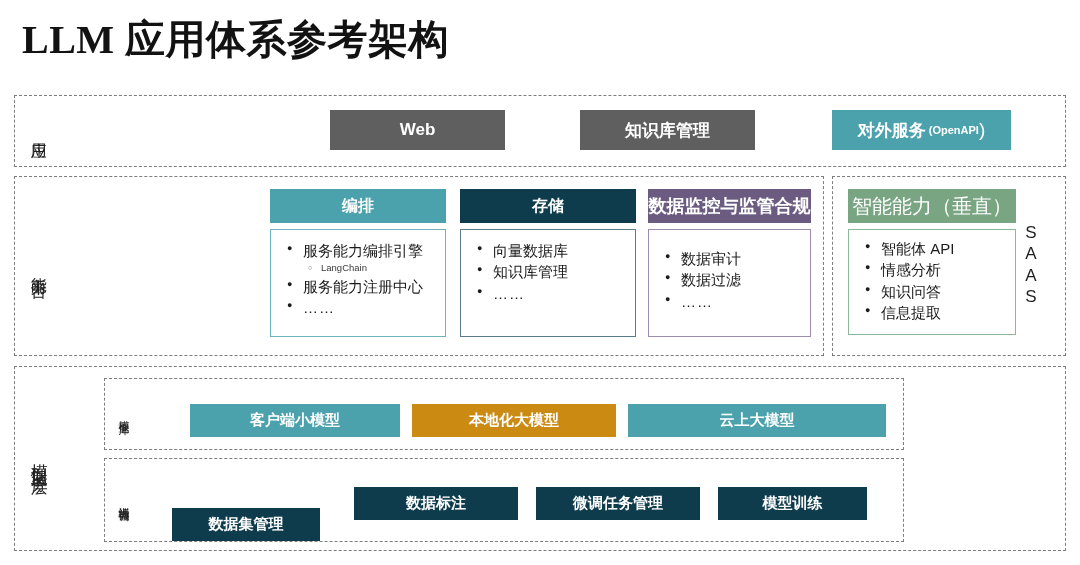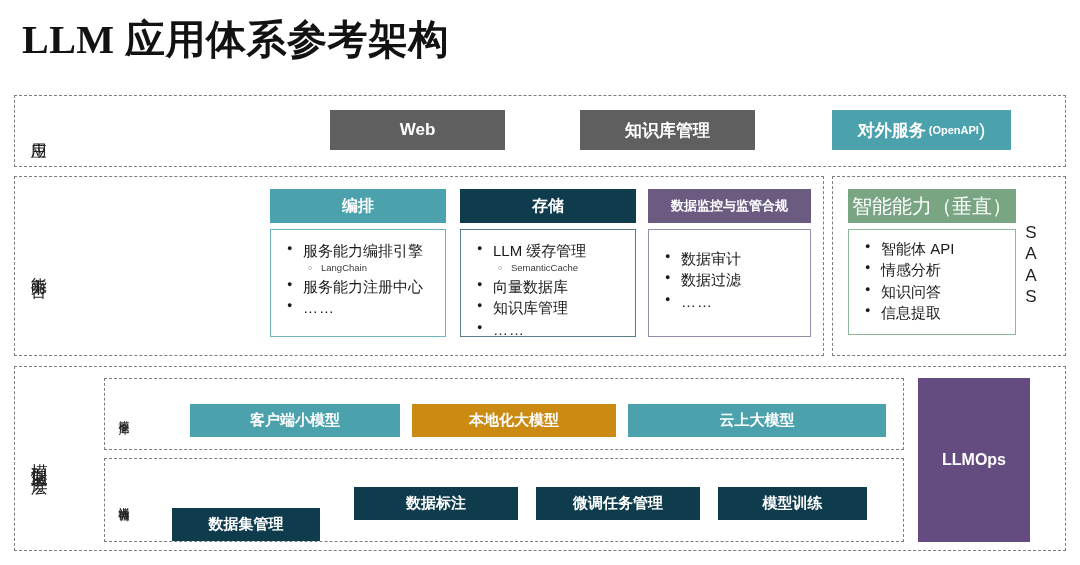--- a/index.html
+++ b/index.html
@@ -277,35 +277,29 @@
       </ul>
     </div>
   </div>
 
   <div class="cap-col" id="cap-col-2">
     <div class="cap-head" style="background:#0e3c4d">
       <span>存储</span>
     </div>
     <div class="cap-body" style="border-color:#5a7b8c">
       <ul>
-        <li>
-          <span>LLM 缓存管理</span>
-          <ul class="sub-list">
-            <li>SemanticCache</li>
-          </ul>
-        </li>
         <li>向量数据库</li>
         <li>知识库管理</li>
         <li class="dots">……</li>
       </ul>
     </div>
   </div>
 
   <div class="cap-col" id="cap-col-3">
-    <div class="cap-head" style="background:#6b5b80;font-size:13px">
+    <div class="cap-head" style="background:#6b5b80;font-size:18px">
       <span>数据监控与监管合规</span>
     </div>
     <div class="cap-body" style="border-color:#9b8cae;padding-top:18px">
       <ul>
         <li>数据审计</li>
         <li>数据过滤</li>
         <li class="dots">……</li>
       </ul>
     </div>
   </div>
@@ -349,17 +343,14 @@
   <div class="model-box m-navy" id="train-box-1">
     <span>数据标注</span>
   </div>
   <div class="model-box m-navy" id="train-box-2">
     <span>微调任务管理</span>
   </div>
   <div class="model-box m-navy" id="train-box-3">
     <span>模型训练</span>
   </div>
 
-  <div id="llmops-box">
-    <span>LLMOps</span>
-  </div>
 
 </div>
 
 </body></html>

